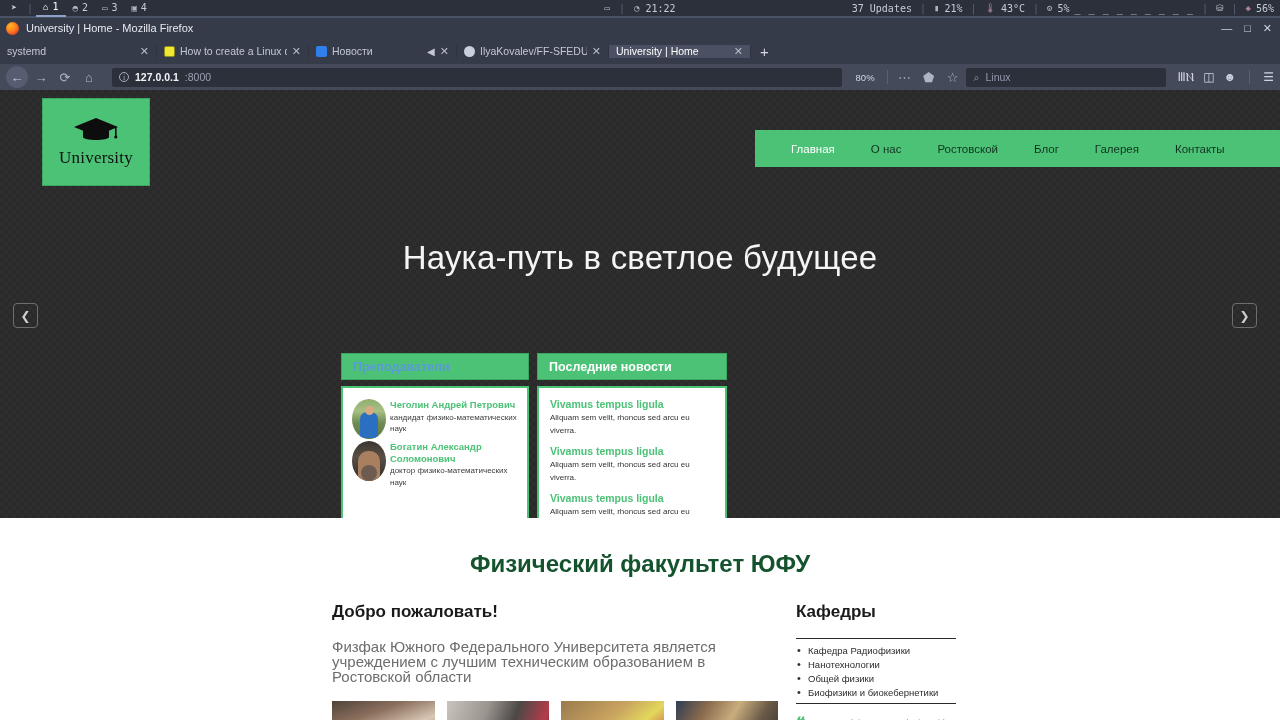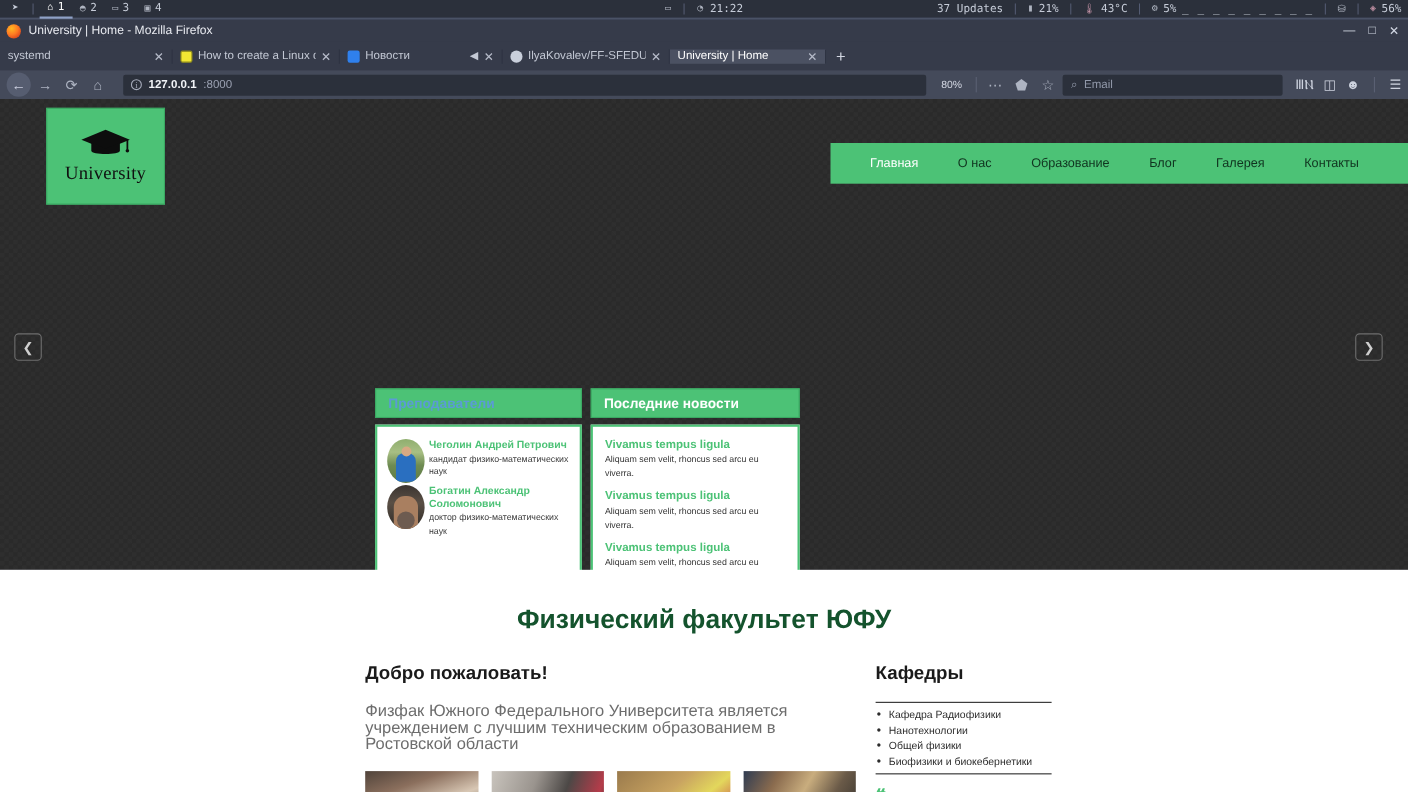--- a/index.html
+++ b/index.html
@@ -360,21 +360,21 @@
         <span class="port">:8000</span>
       <span style="margin-left:auto"></span>
     </div>
     <span id="zoomlvl">80%</span>
     <span class="sep-v"></span>
     <span class="navbtn">⋯</span>
     <span class="navbtn">⬟</span>
     <span class="navbtn">☆</span>
     <div id="searchbar">
       <span>⌕</span>
-      <span>Email</span>
+      <span>Linux</span>
     </div>
     <div id="rtools">
       <span>ⅢⲚ</span>
       <span>◫</span>
       <span>☻</span>
       <span class="sep-v"></span>
       <span>☰</span>
     </div>
   </div>
 </div>
@@ -390,27 +390,28 @@
           <path d="M10,14 L10,21 C10,25 36,25 36,21 L36,14 L23,19 Z" fill="#0d0d0d"></path>
           <rect x="42" y="11" width="1.6" height="9" fill="#0d0d0d"></rect>
           <circle cx="42.8" cy="21" r="1.6" fill="#0d0d0d"></circle>
         </svg>
         <div class="lname">University</div>
       </div>
 
       <nav id="mainnav">
         <a class="active" href="#">Главная</a>
         <a href="#">О нас</a>
-        <a href="#">Образование</a>
+        <a href="#">Ростовской</a>
         <a href="#">Блог</a>
         <a href="#">Галерея</a>
         <a href="#">Контакты</a>
       </nav>
     </div>
 
+    <h1 id="hero-title">Наука-путь в светлое будущее</h1>
 
     <div class="carousel-arrow" id="arrow-prev">❮</div>
     <div class="carousel-arrow" id="arrow-next">❯</div>
 
     <div id="cards">
 
       <div class="card">
         <div class="card-head blue">Преподаватели</div>
         <div class="card-body" id="teachers-body">
           <div class="teacher">

